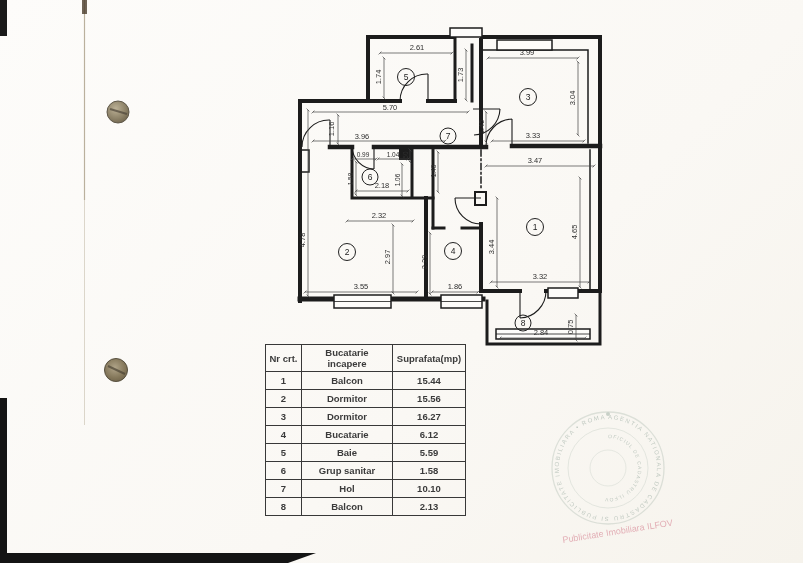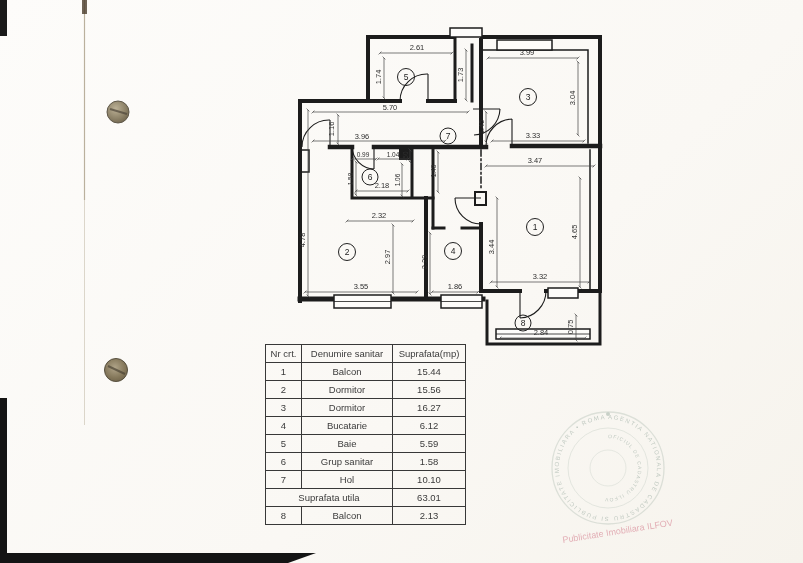--- a/index.html
+++ b/index.html
@@ -13,21 +13,21 @@
   .plan-svg{position:absolute;left:0;top:0;}
   .area-table{
     position:absolute;left:265px;top:344px;
     border-collapse:collapse;
     font-size:9.5px;color:#3b3b3b;
     background:transparent;
   }
   .area-table td,.area-table th{
     border:1.5px solid #383838;
     text-align:center;
-    font-weight:normal;
+    font-weight:bold;
     padding:2px 3px;
     height:13px;
   }
   .col-nr{width:29px;}
   .col-name{width:84px;}
   .col-area{width:66px;}
   .dim-label{font-size:7.5px;fill:#2e2e2e;font-family:"Liberation Sans",sans-serif;}
   .dim-small{font-size:6.5px;fill:#2e2e2e;font-family:"Liberation Sans",sans-serif;}
   .room-num{font-size:8.5px;fill:#222;font-family:"Liberation Sans",sans-serif;}
   .stamp-text{font-size:6px;letter-spacing:1.5px;fill:#7d9488;font-family:"Liberation Sans",sans-serif;}
@@ -243,21 +243,21 @@
     </text>
     <circle cx="608" cy="414" r="2" fill="#8fa396"></circle>
   </g>
   <text class="stamp-footer" transform="translate(563,543) rotate(-9)" opacity="0.85">Publicitate Imobiliara ILFOV</text>
 </svg>
 
 <table class="area-table">
   <tbody>
     <tr>
       <th class="col-nr">Nr crt.</th>
-      <th class="col-name">Denumire sanitar</th>
+      <th class="col-name">Bucatarie incapere</th>
       <th class="col-area">Suprafata(mp)</th>
     </tr>
     <tr>
       <td>1</td>
       <td>Balcon</td>
       <td>15.44</td>
     </tr>
     <tr>
       <td>2</td>
       <td>Dormitor</td>
@@ -282,24 +282,20 @@
       <td>6</td>
       <td>Grup sanitar</td>
       <td>1.58</td>
     </tr>
     <tr>
       <td>7</td>
       <td>Hol</td>
       <td>10.10</td>
     </tr>
     <tr>
-      <td colspan="2">Suprafata utila</td>
-      <td>63.01</td>
-    </tr>
-    <tr>
       <td>8</td>
       <td>Balcon</td>
       <td>2.13</td>
     </tr>
   </tbody>
 </table>
 
 </div>
 
 </body></html>

